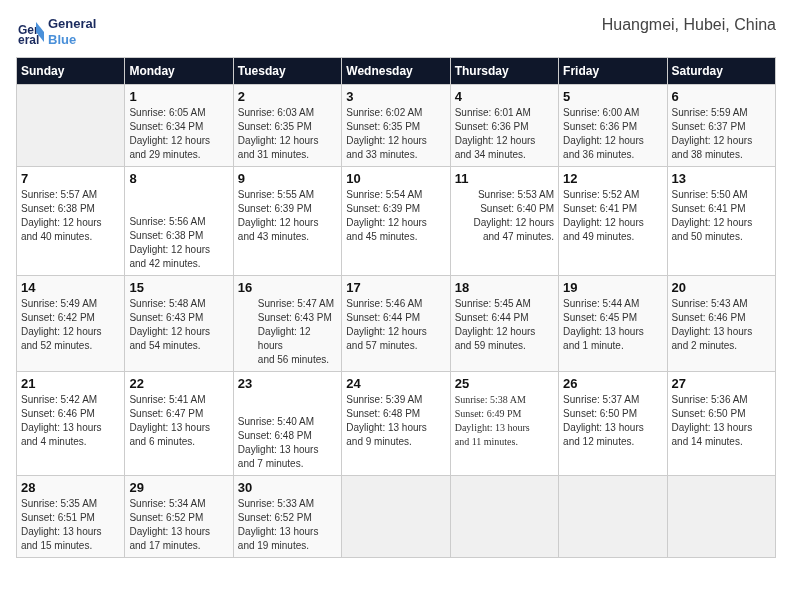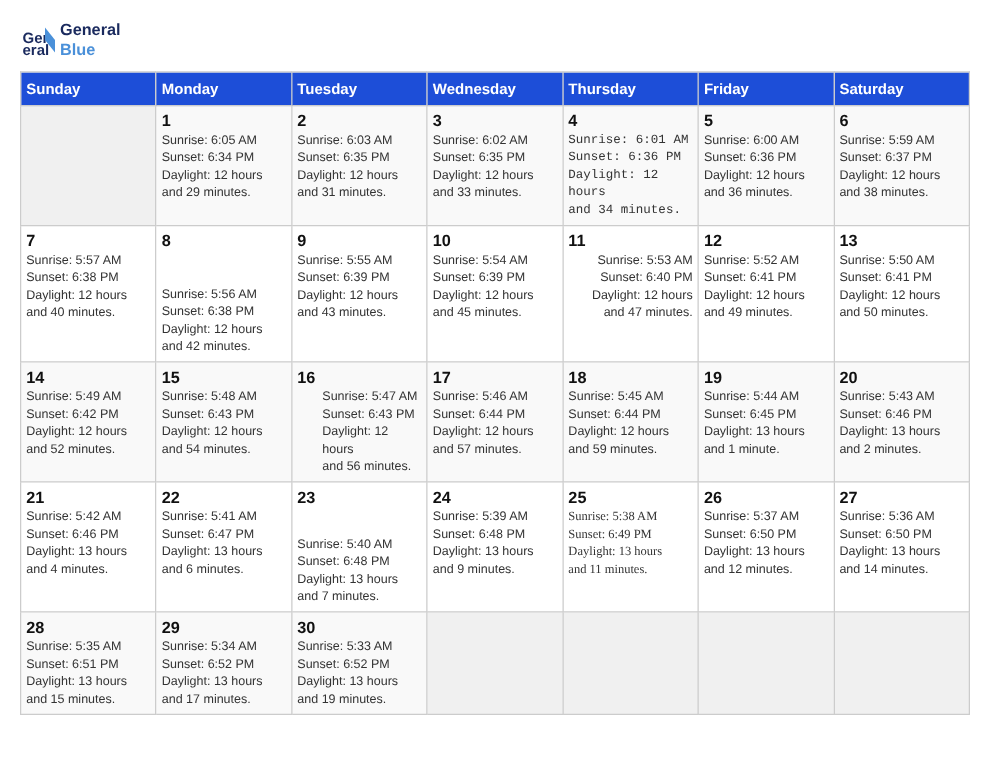--- a/index.html
+++ b/index.html
@@ -42,21 +42,21 @@
     .location-title {
       font-size: 16px;
       color: #444;
     }
     table {
       width: 100%;
       border-collapse: collapse;
       font-size: 11px;
     }
     thead tr th {
-      background-color: #1d4ed8;
+      background-color: #0f172a;
       color: #fff;
       padding: 6px 4px;
       text-align: left;
       font-size: 12px;
       font-weight: bold;
       border: 1px solid #ccc;
     }
     tbody tr td {
       border: 1px solid #ccc;
       vertical-align: top;
@@ -95,20 +95,21 @@
       <text x="2" y="26" font-size="12" font-weight="bold" fill="#1a2a5e">eral</text>
       <polygon points="20,4 28,14 20,14" fill="#4a90d9"></polygon>
       <polygon points="20,14 28,14 28,24" fill="#4a90d9"></polygon>
     </svg>
     <div>
       <div class="logo-text">General</div>
       <div class="logo-text" style="color:#4a90d9;">Blue</div>
     </div>
   </div>
   <div class="title-area">
+    <div class="location-title">Huangmei, Hubei, China</div>
   </div>
 </div>
 
 <table>
   <thead>
     <tr>
       <th>Sunday</th>
       <th>Monday</th>
       <th>Tuesday</th>
       <th>Wednesday</th>
@@ -136,21 +137,21 @@
         </td>
         <td>
           <div class="day-number">3</div>
           <div class="day-info" style="white-space: pre-line;">Sunrise: 6:02 AM
 Sunset: 6:35 PM
 Daylight: 12 hours
 and 33 minutes.</div>
         </td>
         <td>
           <div class="day-number">4</div>
-          <div class="day-info" style="white-space: pre-line; font-family: Liberation Mono, monospace;">Sunrise: 6:01 AM
+          <div class="day-info" style="white-space: pre-line;">Sunrise: 6:01 AM
 Sunset: 6:36 PM
 Daylight: 12 hours
 and 34 minutes.</div>
         </td>
         <td>
           <div class="day-number">5</div>
           <div class="day-info" style="white-space: pre-line;">Sunrise: 6:00 AM
 Sunset: 6:36 PM
 Daylight: 12 hours
 and 36 minutes.</div>

